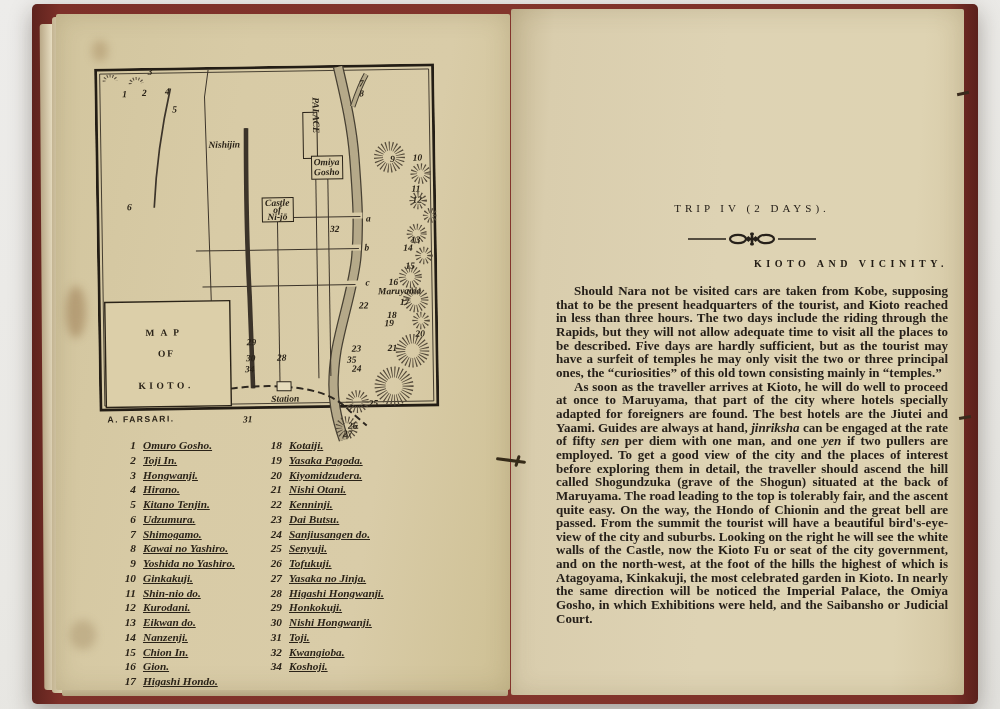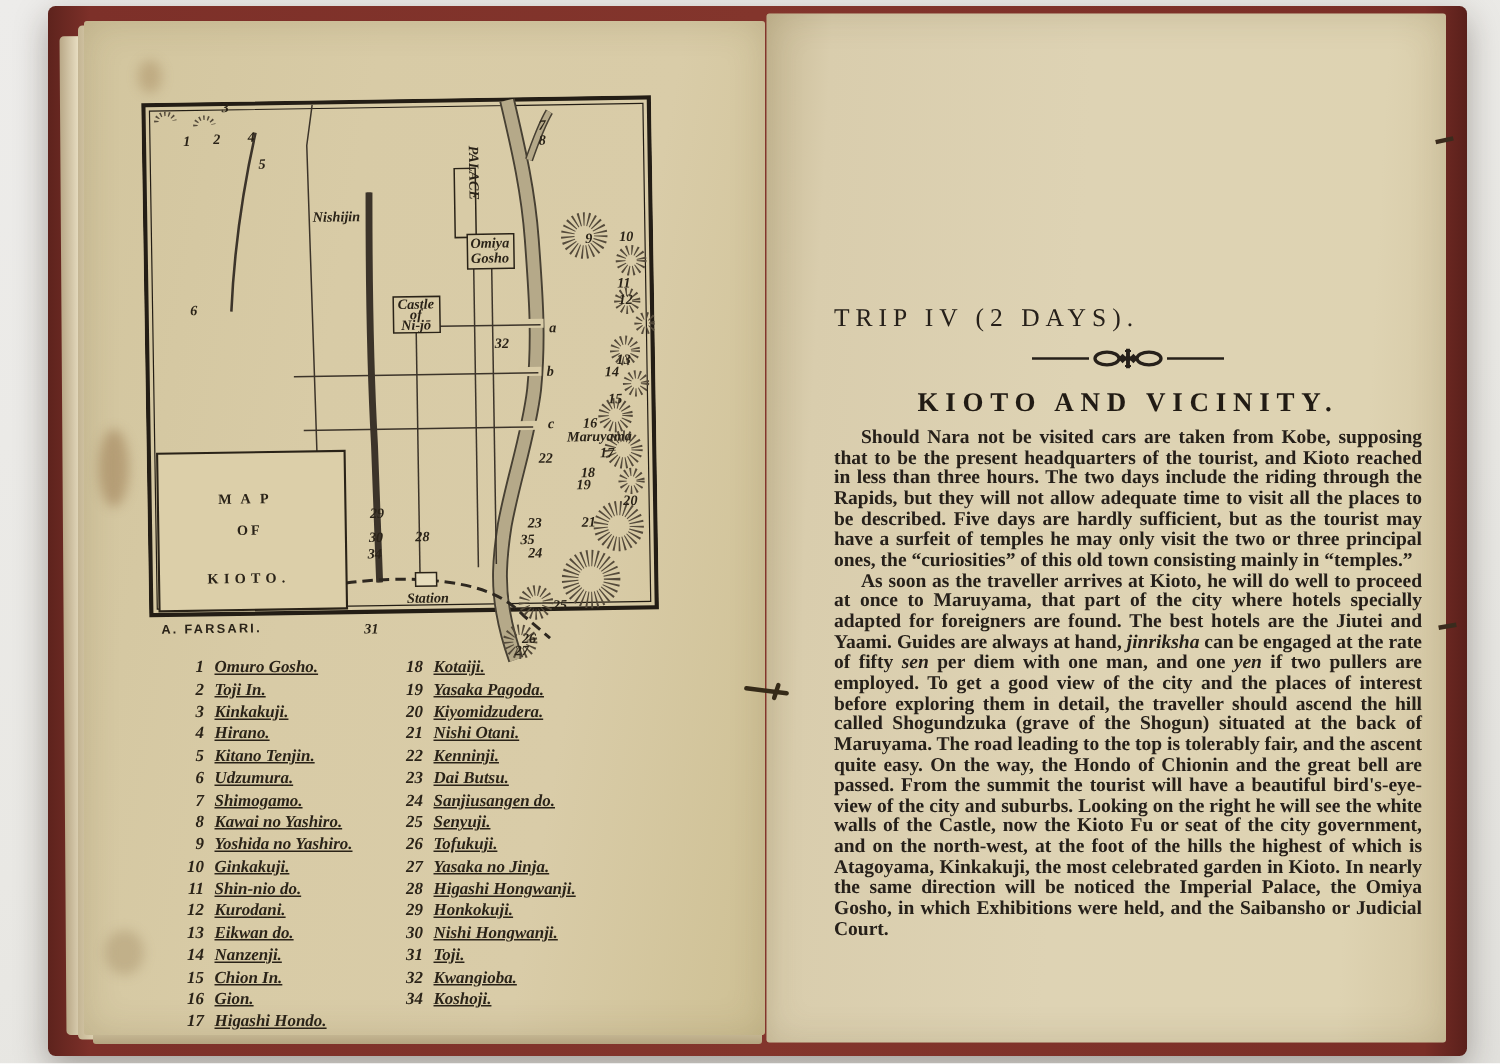--- a/index.html
+++ b/index.html
@@ -44,25 +44,25 @@
   text.attr-t{font-family:"Liberation Sans","DejaVu Sans",sans-serif;font-weight:bold;font-size:8.5px;
          letter-spacing:1.5px;fill:#2a2318;}
   
   .legend-col{position:absolute;top:438px;}
   .legend-col.c1{left:100px;width:190px;}
   .legend-col.c2{left:246px;width:200px;}
   .lg-item{display:flex;line-height:14.75px;font-style:italic;font-weight:bold;font-size:11.3px;color:#2a2318;}
   .lg-n{width:36px;text-align:right;flex:none;}
   .lg-name{margin-left:7px;text-decoration:underline;}
   
-  .trip-heading{position:absolute;left:556px;top:202px;width:392px;text-align:left;
-         font-size:17px;letter-spacing:4px;color:#26201a;}
+  .trip-heading{position:absolute;left:556px;top:202px;width:392px;text-align:center;
+         font-size:11px;letter-spacing:4px;color:#26201a;}
   .ornament{position:absolute;left:556px;top:231px;width:392px;text-align:center;}
-  .section-heading{position:absolute;left:556px;top:258px;width:392px;text-align:center;
-         font-size:18px;font-weight:bold;letter-spacing:4.5px;color:#211b14;}
+  .section-heading{position:absolute;left:556px;top:258px;width:392px;text-align:right;
+         font-size:10px;font-weight:bold;letter-spacing:4.5px;color:#211b14;}
   .body-text{position:absolute;left:556px;top:284px;width:392px;color:#26201a;
          font-size:13px;line-height:13.65px;font-weight:bold;text-align:justify;}
   .body-text p{margin:0;text-indent:18px;}
 </style>
 </head>
 <body>
 
 <div class="scene">
   <div class="cover"></div>
   <div class="edge1"></div>
@@ -201,21 +201,21 @@
       <div class="lg-item">
         <span class="lg-n">1</span>
         <span class="lg-name">Omuro Gosho.</span>
       </div>
       <div class="lg-item">
         <span class="lg-n">2</span>
         <span class="lg-name">Toji In.</span>
       </div>
       <div class="lg-item">
         <span class="lg-n">3</span>
-        <span class="lg-name">Kinkakuji.</span>
+        <span class="lg-name">Hongwanji.</span>
       </div>
       <div class="lg-item">
         <span class="lg-n">4</span>
         <span class="lg-name">Hirano.</span>
       </div>
       <div class="lg-item">
         <span class="lg-n">5</span>
         <span class="lg-name">Kitano Tenjin.</span>
       </div>
       <div class="lg-item">

